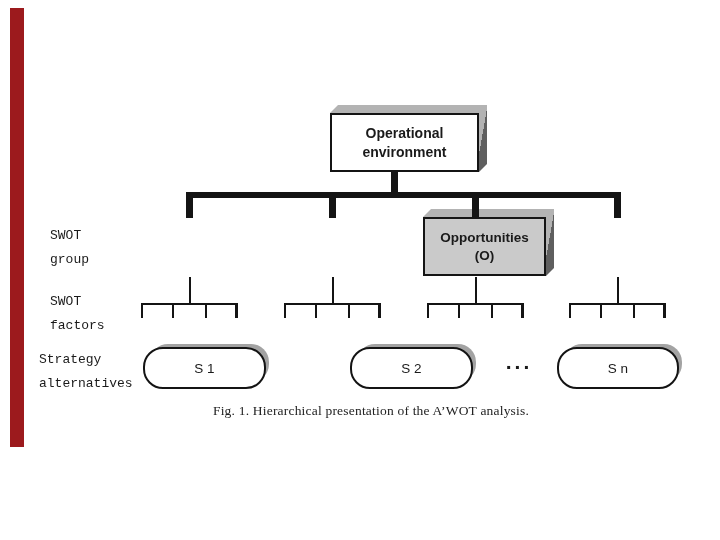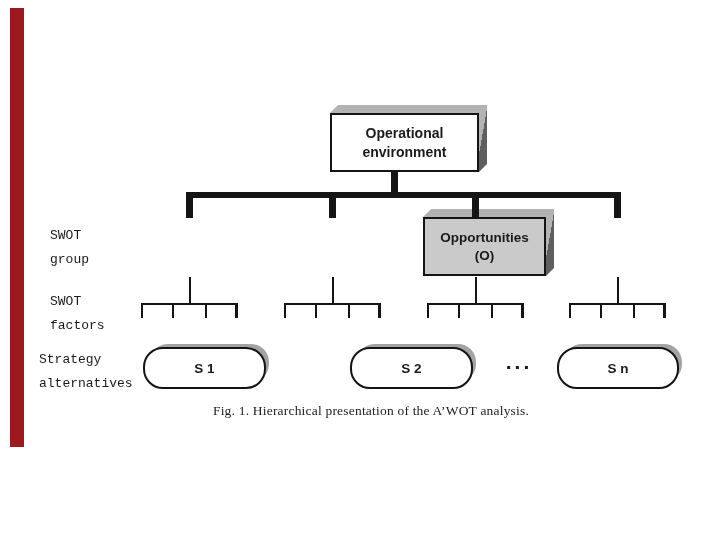--- a/index.html
+++ b/index.html
@@ -62,21 +62,21 @@
   .ftree .t2 { left:calc(33.333% - 1px); }
   .ftree .t3 { left:calc(66.667% - 1px); }
   .ftree .t4 { right:0; width:3px; }
 
   
   .strat-box {
     position:absolute; top:347px; height:42px; box-sizing:border-box;
     border:2px solid var(--line, #141414); border-radius:20px; background:#ffffff;
     box-shadow:5px -5px 0 -2px var(--shadow, #a3a3a3);
     display:flex; align-items:center; justify-content:center;
-    font-weight:bold; font-size:13.5px; color:var(--text, #1a1a1a);
+    font-weight:normal; font-size:13.5px; color:var(--text, #1a1a1a);
   }
   #strat-1 { left:143px; width:123px; }
   #strat-2 { left:350px; width:123px; }
   #strat-n { left:557px; width:122px; }
   .ellipsis {
     position:absolute; left:500px; top:350px; width:38px;
     text-align:center; font-weight:bold; font-size:21px; letter-spacing:3px;
     color:var(--text, #1a1a1a);
   }
 

